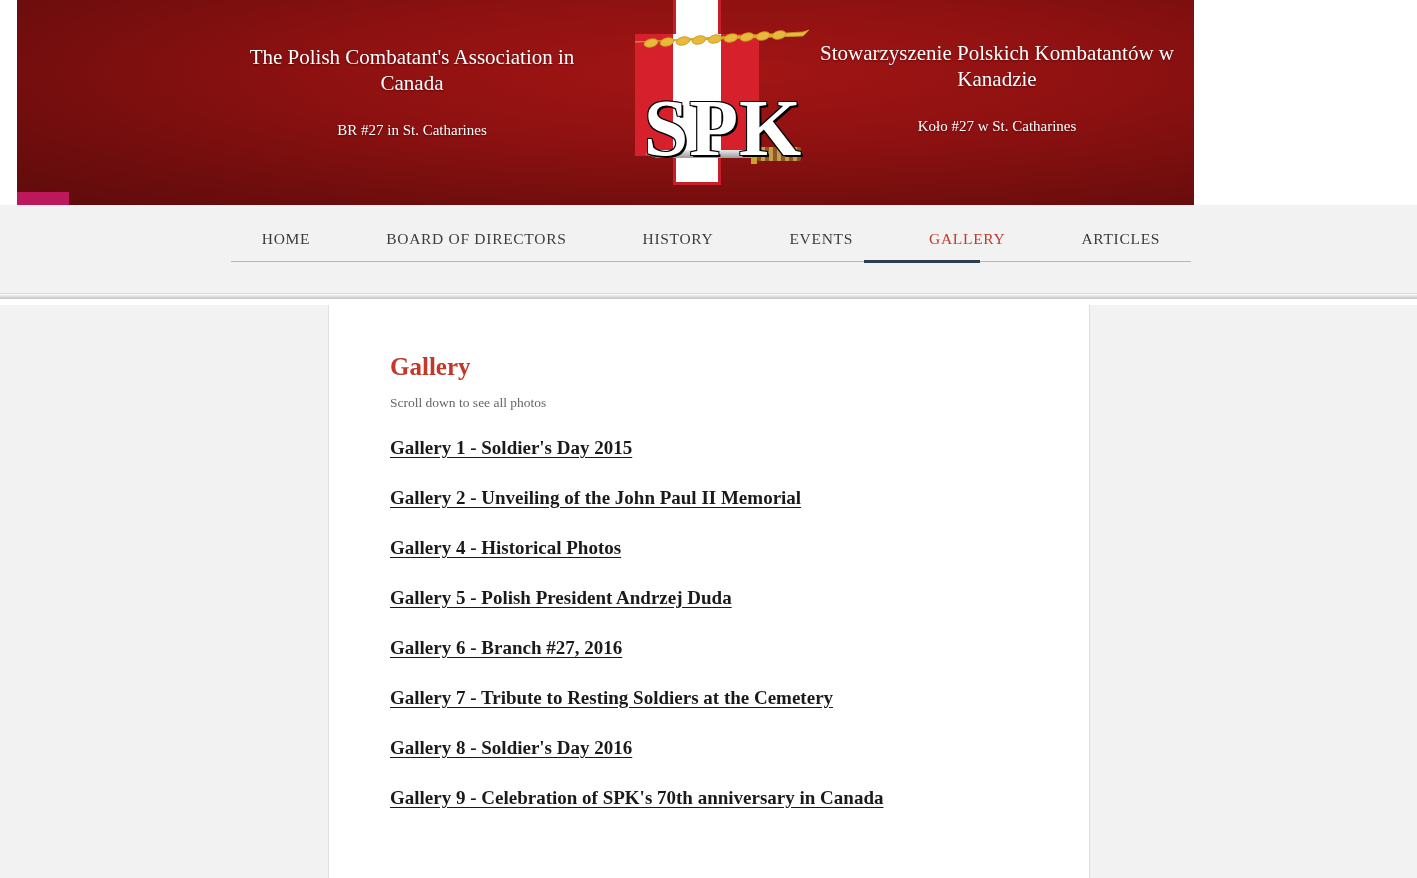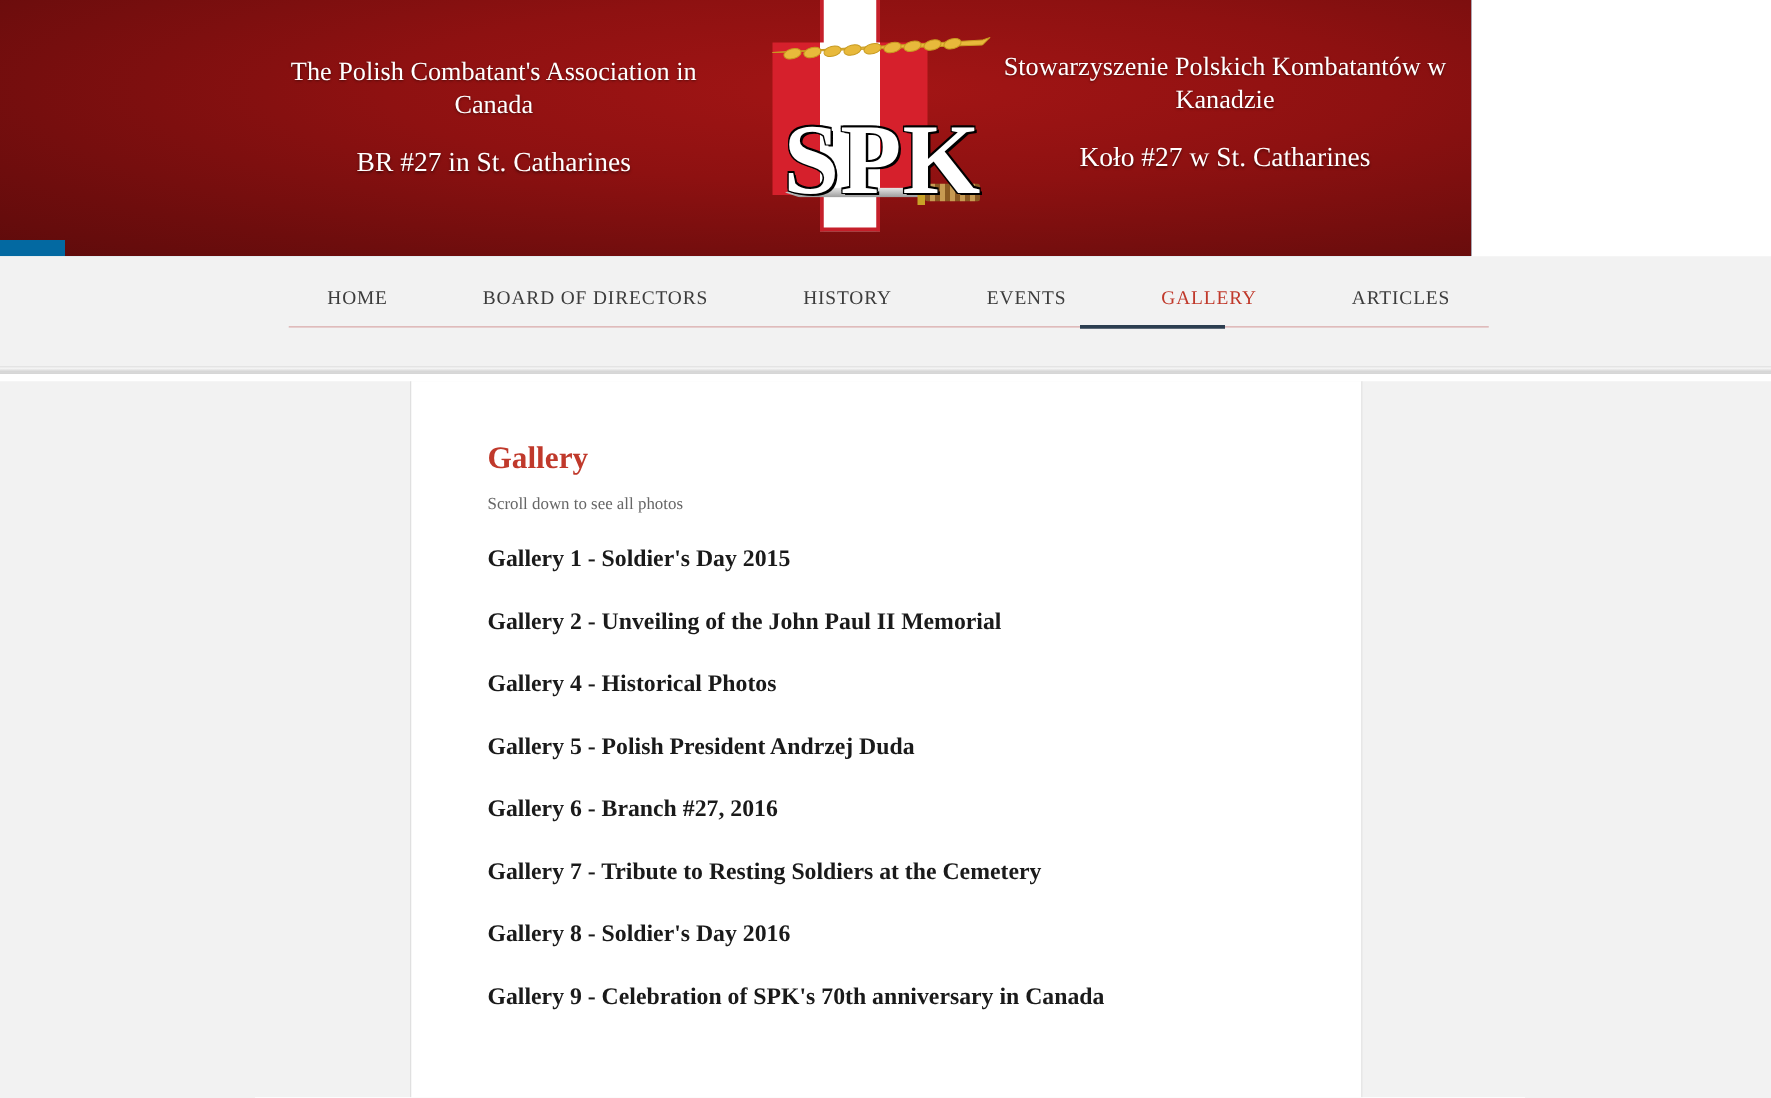--- a/index.html
+++ b/index.html
@@ -13,24 +13,24 @@
   #page {
     position: relative;
     width: 1417px; height: 878px;
     background: #ffffff;
     overflow: hidden;
   }
 
   
   .banner-wrap {
     position: absolute;
-    top: 0; left: 0;
+    top: 0; left: 17px;
     width: 1177px;
     height: 205px;
-    background: #0369a1;
+    background: #be185d;
     overflow: hidden;
   }
   .banner {
     position: absolute;
     top: 0; left: 0;
     width: 1417px;
     height: 205px;
     background: radial-gradient(ellipse at 50% 35%, #a31515 0%, #8e1111 40%, #6e0d0d 78%, #5e0b0b 100%);
     -webkit-clip-path: polygon(0 0, 1417px 0, 1417px 200px, 1365px 200px, 1365px 205px, 52px 205px, 52px 192px, 0 192px);
     clip-path: polygon(0 0, 1417px 0, 1417px 200px, 1365px 200px, 1365px 205px, 52px 205px, 52px 192px, 0 192px);
@@ -38,21 +38,21 @@
   .banner-left-text, .banner-right-text {
     position: absolute;
     color: #ffffff;
     text-align: center;
     font-family: "Liberation Serif", serif;
     text-shadow: 0 1px 2px rgba(0,0,0,0.45);
   }
   .banner-left-text { left: 205px; top: 44px; width: 380px; }
   .banner-right-text { left: 790px; top: 40px; width: 380px; }
   .bt-line1 { font-size: 21px; line-height: 26px; }
-  .bt-line2 { font-size: 22px; line-height: 26px; margin-top: 21px; }
+  .bt-line2 { font-size: 15px; line-height: 26px; margin-top: 21px; }
 
   
   .logo {
     position: absolute;
     left: 598px; top: 0px;
     width: 215px; height: 190px;
   }
   .logo-cross-v {
     position: absolute;
     left: 58px; top: 0px;
@@ -193,20 +193,21 @@
     font-size: 13.5px;
     color: #666666;
     margin: 0 0 26px 0;
   }
   .gallery-link {
     display: block;
     font-family: "Liberation Serif", serif;
     font-weight: bold;
     font-size: 19px;
     color: #1a1a1a;
+    text-decoration: underline;
     text-underline-offset: 3px;
     margin-bottom: 28px;
     cursor: pointer;
     white-space: nowrap;
   }
 </style>
 </head>
 <body>
 
 <div id="page">

